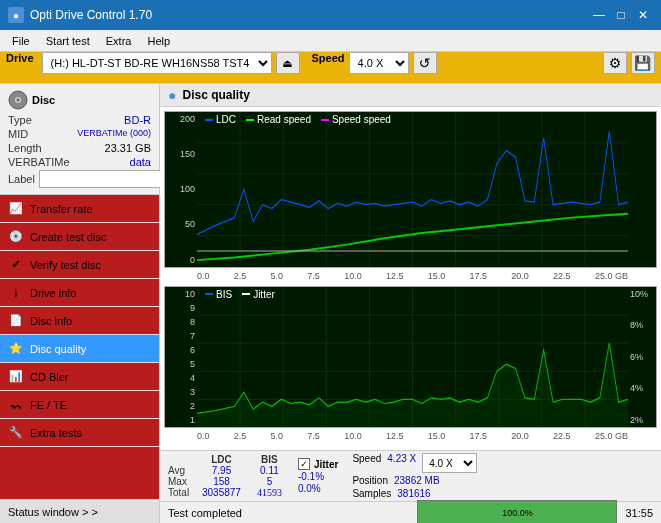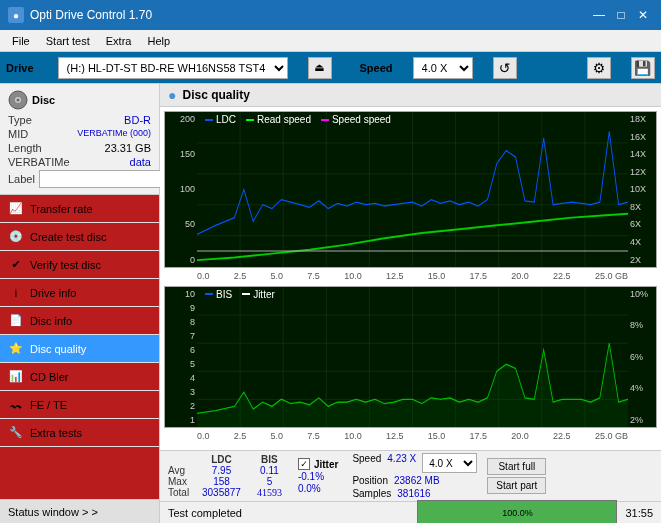--- a/index.html
+++ b/index.html
@@ -10,21 +10,21 @@
     .title-bar-left { display: flex; align-items: center; gap: 6px; }
     .title-bar-icon { width: 16px; height: 16px; background: #4a90d9; border-radius: 2px; display: flex; align-items: center; justify-content: center; font-size: 10px; color: white; }
     .title-bar-controls { display: flex; gap: 2px; }
     .title-btn { width: 20px; height: 20px; background: transparent; border: none; color: white; cursor: pointer; font-size: 12px; display: flex; align-items: center; justify-content: center; border-radius: 2px; }
 
     
     .menu-bar { background: #f0f0f0; height: 22px; display: flex; align-items: center; padding: 0 4px; border-bottom: 1px solid #ccc; }
     .menu-item { padding: 2px 8px; cursor: pointer; font-size: 11px; }
 
     
-    .toolbar { background: #0369a1; height: 32px; display: flex; align-items: center; padding: 0 6px; gap: 20px; border-bottom: 1px solid #ccc; }
+    .toolbar { background: #eab308; height: 32px; display: flex; align-items: flex-start; padding: 0 6px; gap: 4px; border-bottom: 1px solid #ccc; }
     .toolbar-label { font-size: 11px; font-weight: bold; margin-right: 4px; }
     .drive-select { height: 22px; font-size: 11px; border: 1px solid #aaa; padding: 0 4px; background: white; min-width: 220px; }
     .eject-btn { width: 24px; height: 22px; border: 1px solid #aaa; background: #e8e8e8; cursor: pointer; display: flex; align-items: center; justify-content: center; font-size: 11px; }
     .speed-label { margin-left: 8px; font-size: 11px; font-weight: bold; }
     .speed-select { height: 22px; font-size: 11px; border: 1px solid #aaa; padding: 0 4px; background: white; width: 60px; }
     .toolbar-icon-btn { width: 24px; height: 22px; border: 1px solid #aaa; background: #e8e8e8; cursor: pointer; display: flex; align-items: center; justify-content: center; font-size: 14px; }
 
     
     .main { display: flex; height: calc(523px - 30px - 22px - 32px); }
 
@@ -238,31 +238,20 @@
         </div>
 
         <div class="y-axis">
           <span>200</span>
           <span>150</span>
           <span>100</span>
           <span>50</span>
           <span>0</span>
         </div>
 
-        <div class="y-axis-right">
-          <span>18X</span>
-          <span>16X</span>
-          <span>14X</span>
-          <span>12X</span>
-          <span>10X</span>
-          <span>8X</span>
-          <span>6X</span>
-          <span>4X</span>
-          <span>2X</span>
-        </div>
 
         <svg class="chart-svg" style="position:absolute; left:32px; right:28px; top:0; bottom:0; width:calc(100% - 60px); height:100%;" viewBox="0 0 460 120" preserveAspectRatio="none">
 
           <rect width="460" height="120" fill="#001a00"></rect>
 
           <line x1="46" y1="0" x2="46" y2="120" stroke="#1a3a1a" stroke-width="0.5"></line>
           <line x1="92" y1="0" x2="92" y2="120" stroke="#1a3a1a" stroke-width="0.5"></line>
           <line x1="138" y1="0" x2="138" y2="120" stroke="#1a3a1a" stroke-width="0.5"></line>
           <line x1="184" y1="0" x2="184" y2="120" stroke="#1a3a1a" stroke-width="0.5"></line>
           <line x1="230" y1="0" x2="230" y2="120" stroke="#1a3a1a" stroke-width="0.5"></line>
@@ -425,24 +414,20 @@
           <div style="display:flex; gap:6px;">
             <span>Position</span>
             <span style="color:#0000cc;">23862 MB</span>
           </div>
           <div style="display:flex; gap:6px;">
             <span>Samples</span>
             <span style="color:#0000cc;">381616</span>
           </div>
         </div>
 
-        <div class="start-btns">
-          <button class="start-btn">Start full</button>
-          <button class="start-btn">Start part</button>
-        </div>
       </div>
     </div>
 
     <div class="status-bar">
       <span class="status-text">Test completed</span>
       <div class="progress-bar">
         <div class="progress-fill" style="width:100%;"></div>
         <div class="progress-text">100.0%</div>
       </div>
       <span class="time-display">31:55</span>

